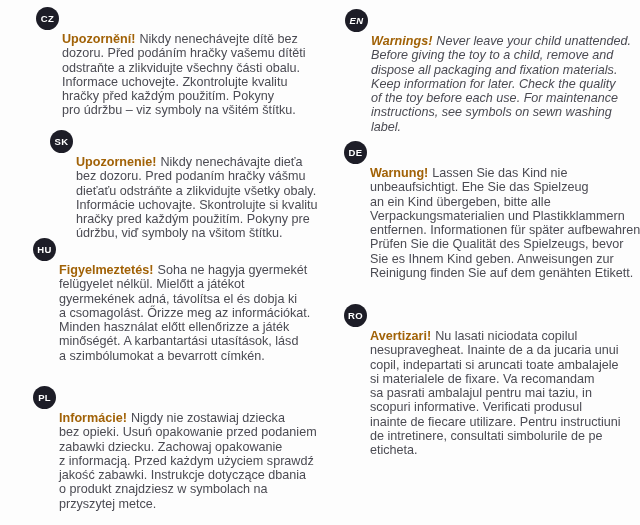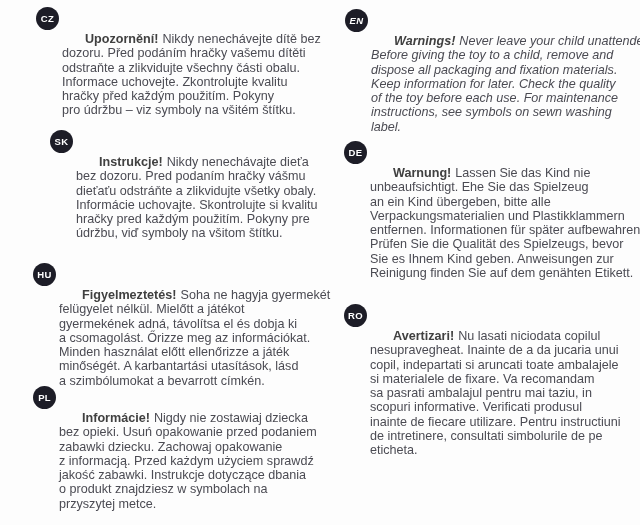--- a/index.html
+++ b/index.html
@@ -16,25 +16,25 @@
     background:#1d1d27;color:#ffffff;
     display:flex;align-items:center;justify-content:center;
     font-size:9.5px;font-weight:bold;letter-spacing:0.3px;
   }
   .txt{
     margin:2px 0 0 26px;
     font-size:12.6px;line-height:14.3px;
     color:#4b4b53;
     white-space:pre;
   }
-  .lead{font-weight:bold;color:#404040;margin-right:4px;margin-left:23px;}
+  .lead{font-weight:bold;color:#a16207;margin-right:4px;}
   
   .sec-cz{left:36px;top:7px;}
   .sec-sk{left:50px;top:130px;}
-  .sec-hu{left:33px;top:263px;}
+  .sec-hu{left:33px;top:238px;}
   .sec-pl{left:33px;top:386px;}
   
   .sec-en{left:345px;top:9px;font-style:italic;}
   .sec-de{left:344px;top:141px;}
   .sec-ro{left:344px;top:304px;}
 </style>
 </head>
 <body>
 
 <div class="page">
@@ -48,21 +48,21 @@
 odstraňte a zlikvidujte všechny části obalu.
 Informace uchovejte. Zkontrolujte kvalitu
 hračky před každým použitím. Pokyny
 pro údržbu – viz symboly na všitém štítku.</span></p>
   </section>
 
   <section class="warn sec-sk">
     <div class="badge">
         <span>SK</span>
       </div>
-    <p class="txt"><strong class="lead">Instrukcje!</strong><span>Nikdy nenechávajte dieťa
+    <p class="txt"><strong class="lead">Upozornenie!</strong><span>Nikdy nenechávajte dieťa
 bez dozoru. Pred podaním hračky vášmu
 dieťaťu odstráňte a zlikvidujte všetky obaly.
 Informácie uchovajte. Skontrolujte si kvalitu
 hračky pred každým použitím. Pokyny pre
 údržbu, viď symboly na všitom štítku.</span></p>
   </section>
 
   <section class="warn sec-hu">
     <div class="badge">
         <span>HU</span>

